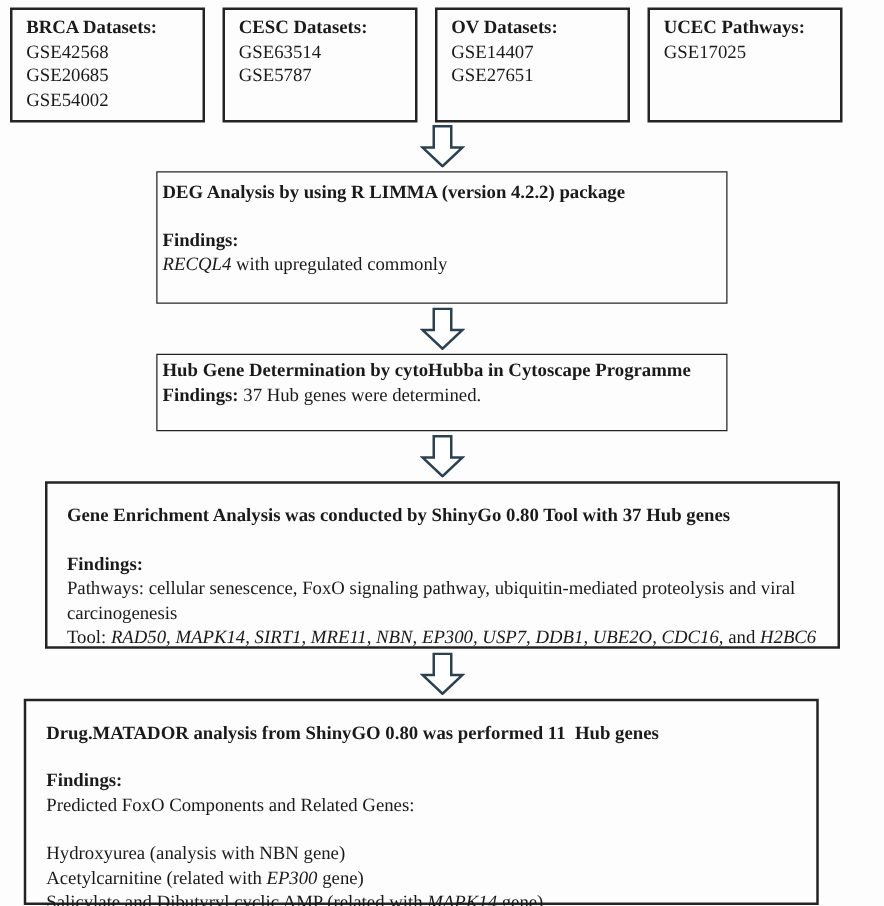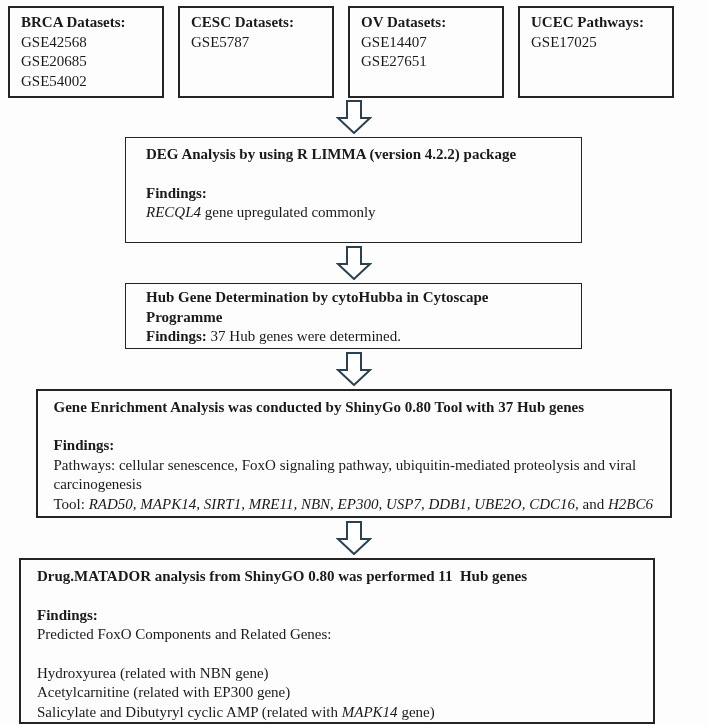--- a/index.html
+++ b/index.html
@@ -23,29 +23,29 @@
   .box {
     border: 2px solid #242424;
     background: #fdfdfd;
   }
   .ds-box {
     width: 156px; min-height: 84px;
     padding: 5px 6px 5px 11px;
   }
   .mid-box {
     width: 457px;
-    padding: 7px 20px;
+    padding: 7px 4px;
     border-width: 1.5px;
     margin: 1px auto;
   }
   .deg-box { min-height: 106px; }
   .hub-box { min-height: 62px; padding-top: 4px; padding-bottom: 4px; }
   .wide-box {
     width: 636px;
-    padding: 7px 16px;
+    padding: 17px 16px;
     margin: 1px auto;
   }
   .enrichment-box { min-height: 122px; }
   .drug-box { min-height: 150px; margin-left: 19px; }
   .line {
     font-size: 15px;
     line-height: 1.3;
     white-space: pre-wrap;
   }
   .bold { font-weight: bold; }
@@ -59,20 +59,21 @@
 
   <div class="top-row">
     <div class="box ds-box">
       <div class="line bold">BRCA Datasets:</div>
       <div class="line">GSE42568</div>
       <div class="line">GSE20685</div>
       <div class="line">GSE54002</div>
     </div>
     <div class="box ds-box">
       <div class="line bold">CESC Datasets:</div>
+      <div class="line">GSE63514</div>
       <div class="line">GSE5787</div>
     </div>
     <div class="box ds-box">
       <div class="line bold">OV Datasets:</div>
       <div class="line">GSE14407</div>
       <div class="line">GSE27651</div>
     </div>
     <div class="box ds-box">
       <div class="line bold">UCEC Pathways:</div>
       <div class="line">GSE17025</div>
@@ -80,21 +81,21 @@
   </div>
 
   <svg class="arrow" width="36" height="34" viewBox="0 0 36 34">
     <polygon points="11,1 25,1 25,18 34,18 18,33 2,18 11,18" fill="#ffffff" stroke-width="2" stroke="#2b4150"></polygon>
   </svg>
 
   <div class="box mid-box deg-box">
     <div class="line bold">DEG Analysis by using R LIMMA (version 4.2.2) package</div>
     <div class="spacer"></div>
     <div class="line bold">Findings:</div>
-    <div class="line"><span style="font-style: italic;">RECQL4</span><span> gene upregulated commonly</span></div>
+    <div class="line"><span style="font-style: italic;">RECQL4</span><span> with upregulated commonly</span></div>
   </div>
 
   <svg class="arrow" width="36" height="34" viewBox="0 0 36 34">
     <polygon points="11,1 25,1 25,18 34,18 18,33 2,18 11,18" fill="#ffffff" stroke-width="2" stroke="#2b4150"></polygon>
   </svg>
 
   <div class="box mid-box hub-box">
     <div class="line bold">Hub Gene Determination by cytoHubba in Cytoscape Programme</div>
     <div class="line"><span style="font-weight: bold;">Findings:</span><span> 37 Hub genes were determined.</span></div>
   </div>
@@ -114,18 +115,18 @@
   <svg class="arrow" width="36" height="34" viewBox="0 0 36 34">
     <polygon points="11,1 25,1 25,18 34,18 18,33 2,18 11,18" fill="#ffffff" stroke-width="2" stroke="#2b4150"></polygon>
   </svg>
 
   <div class="box wide-box drug-box">
     <div class="line bold">Drug.MATADOR analysis from ShinyGO 0.80 was performed 11  Hub genes</div>
     <div class="spacer"></div>
     <div class="line bold">Findings:</div>
     <div class="line">Predicted FoxO Components and Related Genes:</div>
     <div class="spacer"></div>
-    <div class="line"><span>Hydroxyurea (related with </span><span style="">NBN</span><span> gene)</span></div>
-    <div class="line"><span>Acetylcarnitine (related with </span><span style="">EP300</span><span> gene)</span></div>
+    <div class="line"><span>Hydroxyurea (analysis with </span><span style="">NBN</span><span> gene)</span></div>
+    <div class="line"><span>Acetylcarnitine (related with </span><span style="font-style: italic;">EP300</span><span> gene)</span></div>
     <div class="line"><span>Salicylate and Dibutyryl cyclic AMP (related with </span><span style="font-style: italic;">MAPK14</span><span> gene)</span></div>
   </div>
 
 </div>
 
 </body></html>

